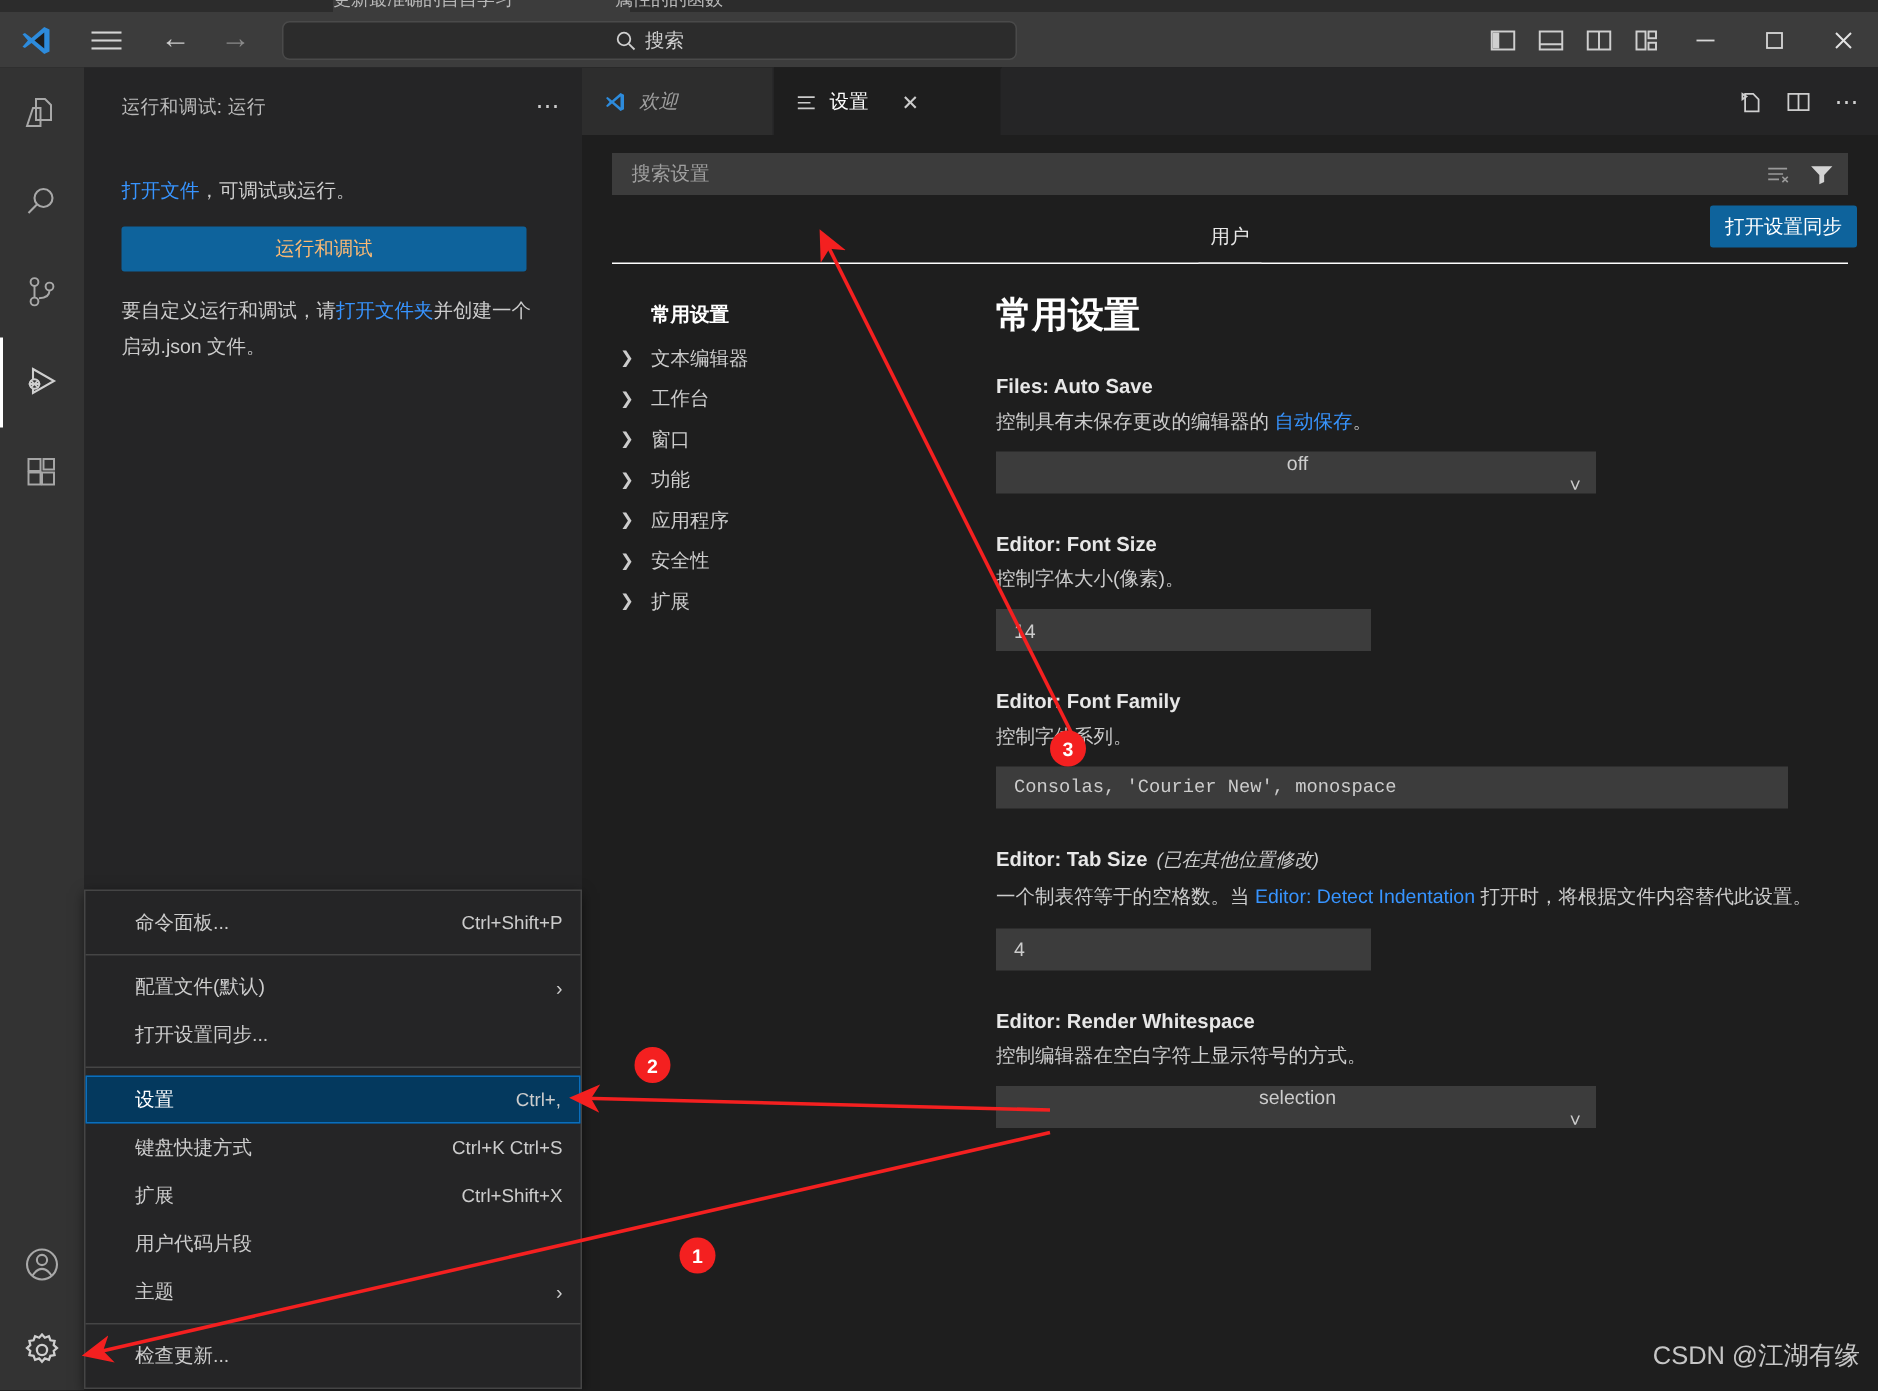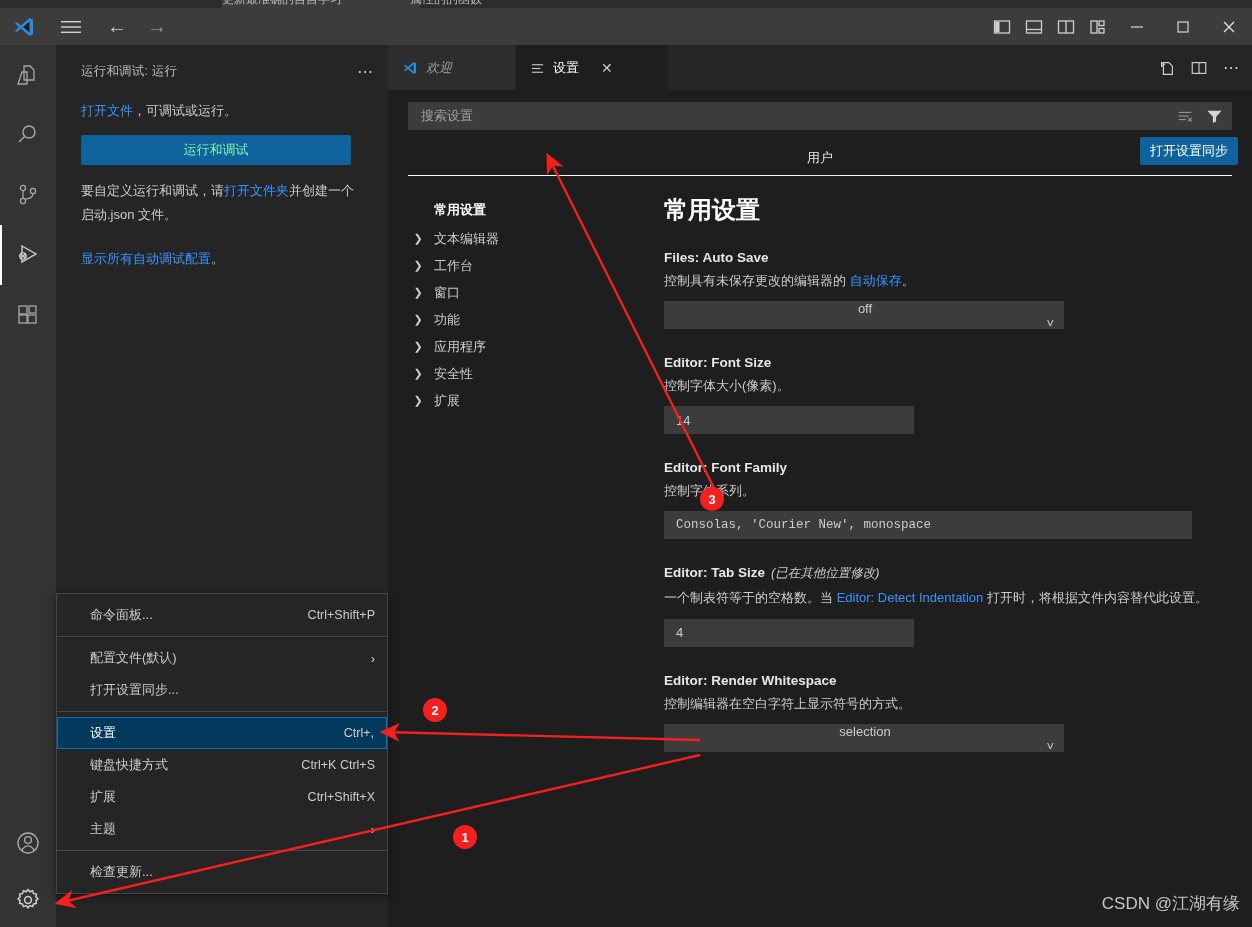--- a/index.html
+++ b/index.html
@@ -66,24 +66,24 @@
   }
   .sb-header {
     height:36px; display:flex; align-items:center; padding: 16px 14px 0 25px;
     font-size:12.5px; color:#bbbbbb; letter-spacing:0.2px;
   }
   .sb-header .dots { margin-left:auto; font-size:16px; letter-spacing:1px; color:#cccccc; cursor:pointer; }
   .sb-body { padding: 14px 25px 0 25px; font-size:13px; line-height:1.85; color:#cccccc; }
   .link { color:#3794ff; cursor:pointer; }
   .sb-btn {
     display:block; width:270px; height:30px; margin:12px 0 14px 0;
-    background:#0e639c; color:#86efac; border:none; border-radius:2px;
+    background:#0e639c; color:#fdba74; border:none; border-radius:2px;
     font-family:inherit; font-size:13px; cursor:pointer;
   }
-  .sb-p { margin-top: 4px; }
+  .sb-p { margin-top: 20px; }
   .sb-p2 { margin-top: 20px; }
 
   
   .ctxmenu {
     position:absolute; left:56px; top:593px; width:332px;
     background:#252526; border:1px solid #454545; box-shadow: 0 2px 8px rgba(0,0,0,0.5);
     padding: 5px 0; z-index: 40;
   }
   .ctx-item {
     height:32px; display:flex; align-items:center; padding: 0 12px 0 33px;
@@ -199,20 +199,27 @@
       <svg width="22" height="16" viewBox="0 0 22 16">
         <rect x="1" y="2" width="20" height="1.4" fill="#d4d4d4"></rect>
         <rect x="1" y="7.3" width="20" height="1.4" fill="#d4d4d4"></rect>
         <rect x="1" y="12.6" width="20" height="1.4" fill="#d4d4d4"></rect>
       </svg>
     </div>
     <div class="tb-nav">
       <div class="tb-arrow">←</div>
       <div class="tb-arrow fwd">→</div>
     </div>
+    <div class="tb-search">
+      <svg width="14" height="14" viewBox="0 0 14 14">
+        <circle cx="6" cy="6" r="4.2" fill="none" stroke="#cfcfcf" stroke-width="1.2"></circle>
+        <line x1="9.2" y1="9.2" x2="13" y2="13" stroke="#cfcfcf" stroke-width="1.2"></line>
+      </svg>
+      <span>搜索</span>
+    </div>
     <div class="tb-right">
       <div class="tb-icon">
         <svg width="18" height="16" viewBox="0 0 18 16">
           <rect x="1.5" y="2" width="15" height="12" fill="none" stroke="#cfcfcf" stroke-width="1.3"></rect>
           <rect x="2.2" y="2.7" width="4.3" height="10.6" fill="#cfcfcf"></rect>
         </svg>
       </div>
       <div class="tb-icon">
         <svg width="18" height="16" viewBox="0 0 18 16">
           <rect x="1.5" y="2" width="15" height="12" fill="none" stroke="#cfcfcf" stroke-width="1.3"></rect>
@@ -314,23 +321,20 @@
       <span class="dots">⋯</span>
     </div>
     <div class="sb-body">
       <div class="sb-p">
         <span class="link">打开文件</span><span>，可调试或运行。</span>
       </div>
       <button class="sb-btn">运行和调试</button>
       <div>
         <span>要自定义运行和调试，请</span><span class="link">打开文件夹</span><span>并创建一个启动.json 文件。</span>
       </div>
-      <div class="sb-p2">
-        <span class="link">显示所有自动调试配置</span><span>。</span>
-      </div>
     </div>
   </div>
 
   <div class="ctxmenu">
     <div class="ctx-item">
       <span>命令面板...</span>
       <span class="key">Ctrl+Shift+P</span>
     </div>
     <div class="ctx-sep"></div>
     <div class="ctx-item">
@@ -345,20 +349,23 @@
       <span>设置</span>
       <span class="key">Ctrl+,</span>
     </div>
     <div class="ctx-item">
       <span>键盘快捷方式</span>
       <span class="key">Ctrl+K Ctrl+S</span>
     </div>
     <div class="ctx-item">
       <span>扩展</span>
       <span class="key">Ctrl+Shift+X</span>
+    </div>
+    <div class="ctx-item">
+      <span>用户代码片段</span>
     </div>
     <div class="ctx-item">
       <span>主题</span>
       <span class="chev">›</span>
     </div>
     <div class="ctx-sep"></div>
     <div class="ctx-item">
       <span>检查更新...</span>
     </div>
   </div>

